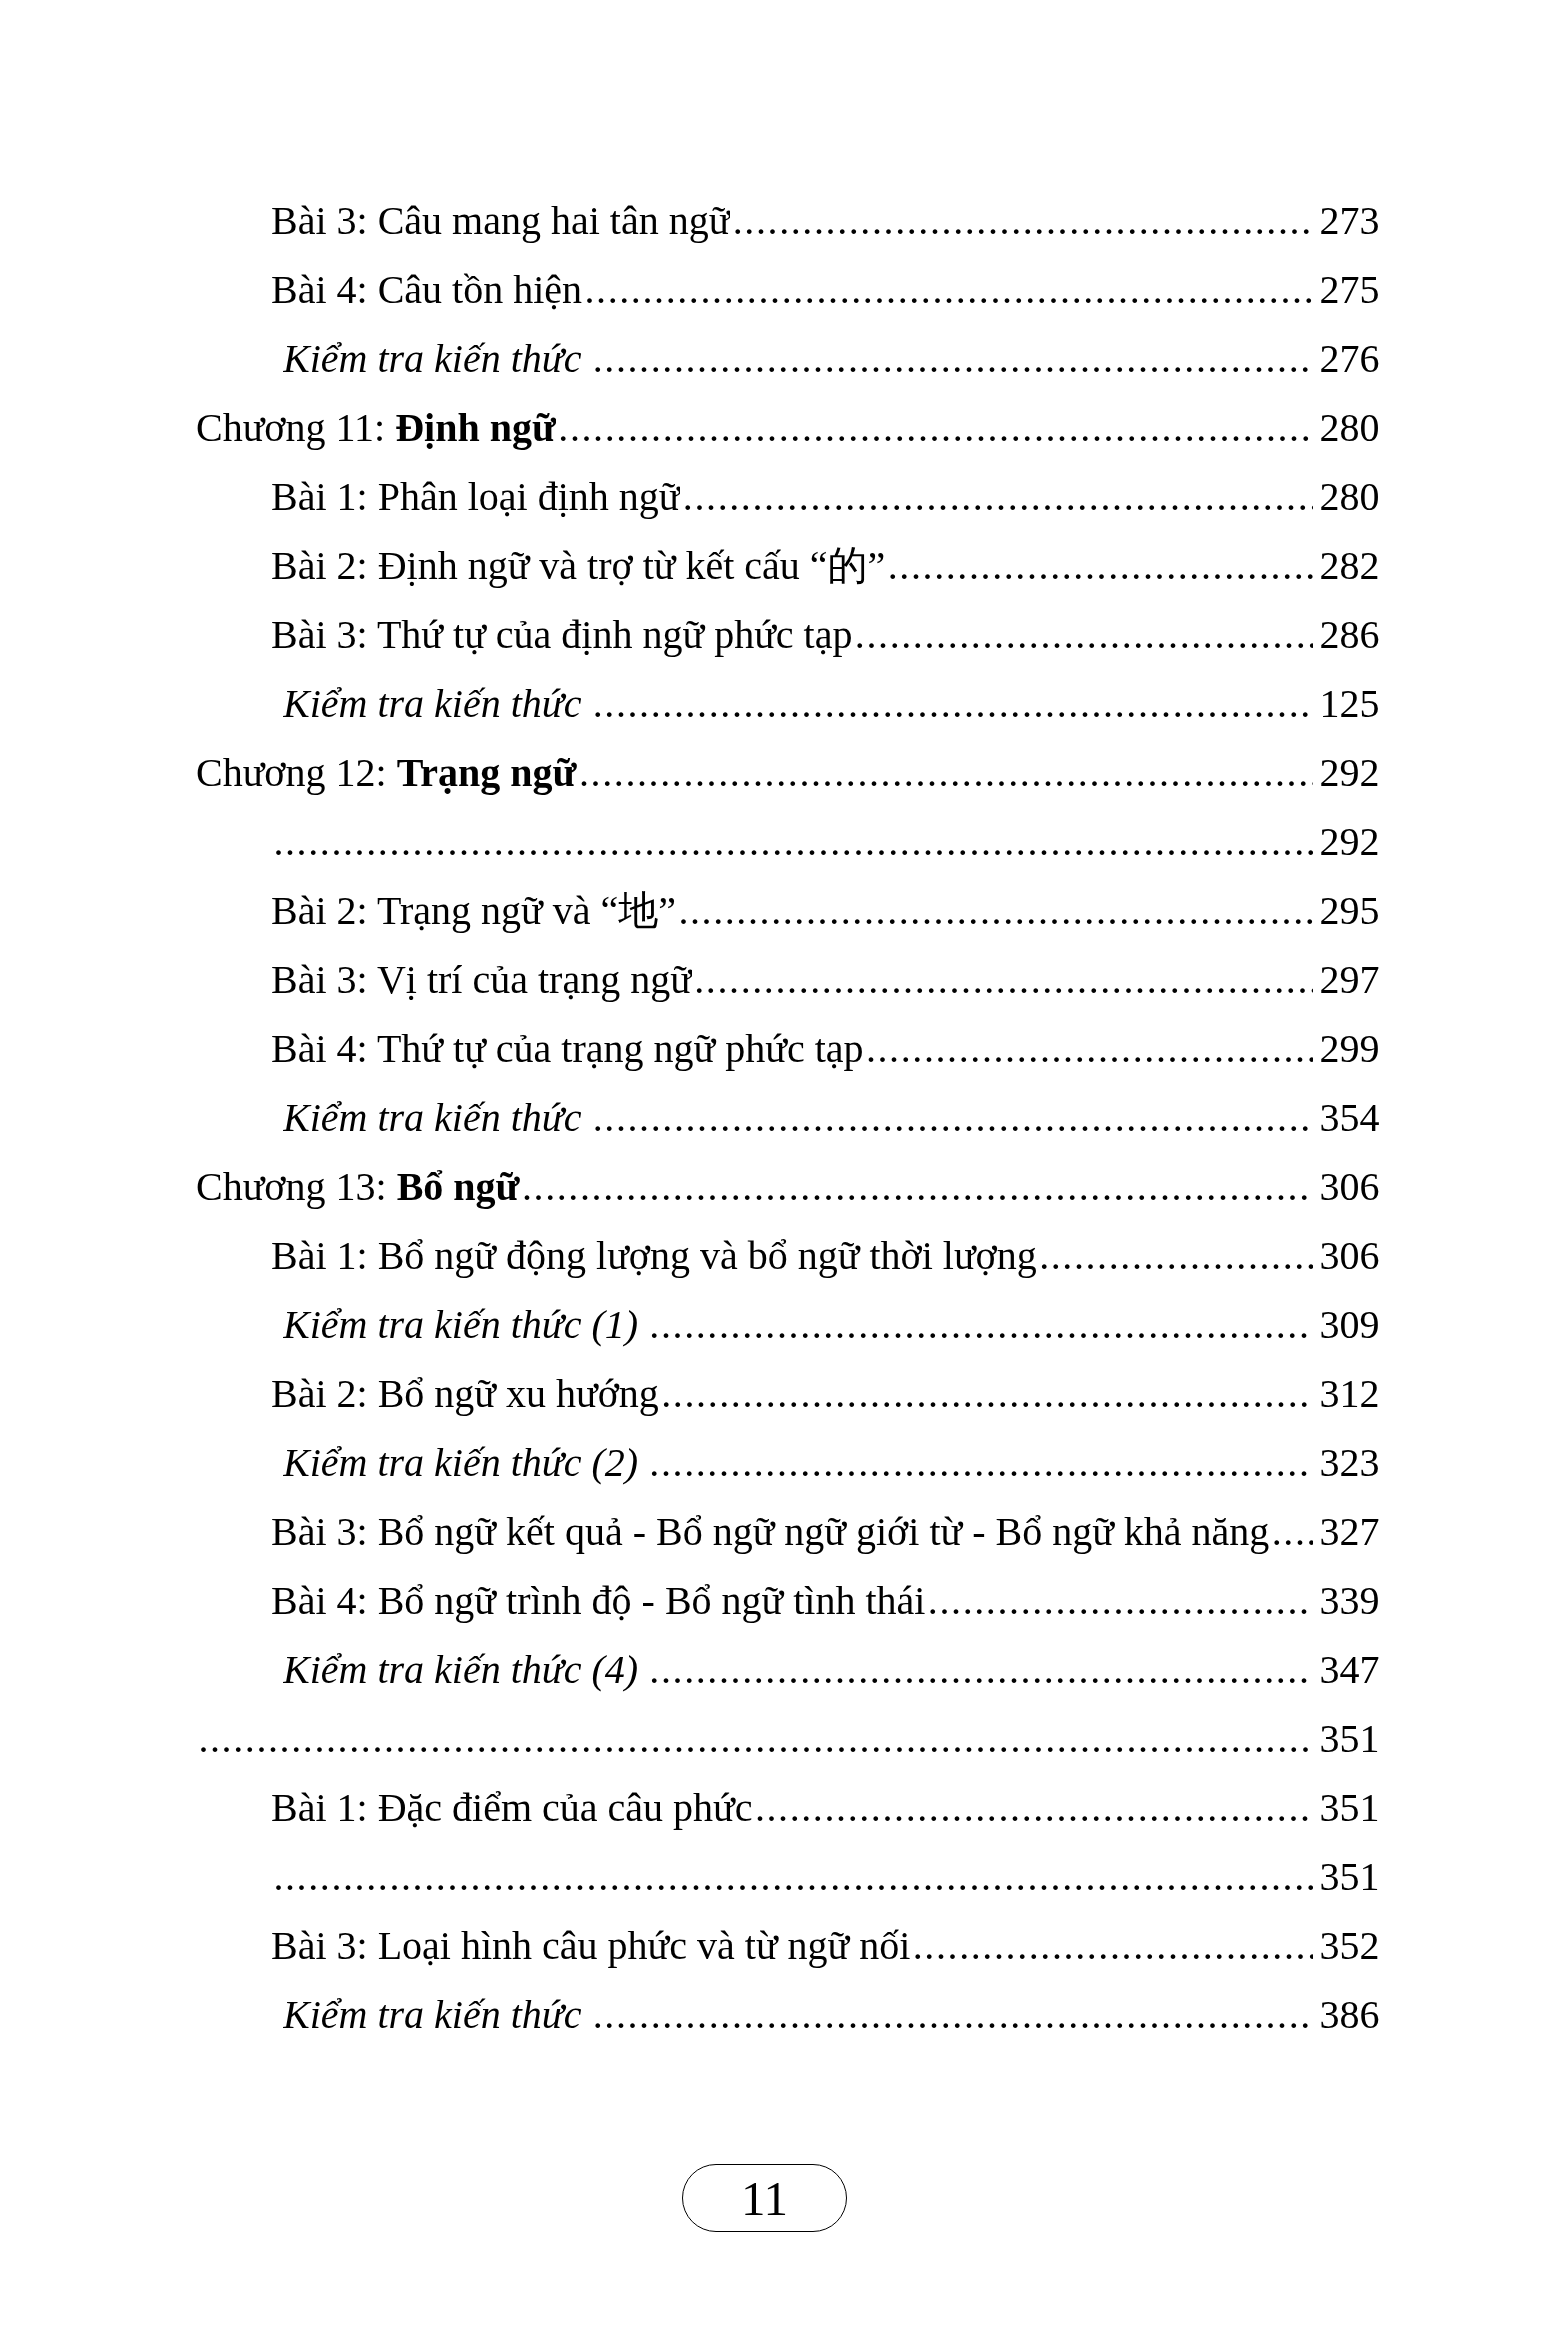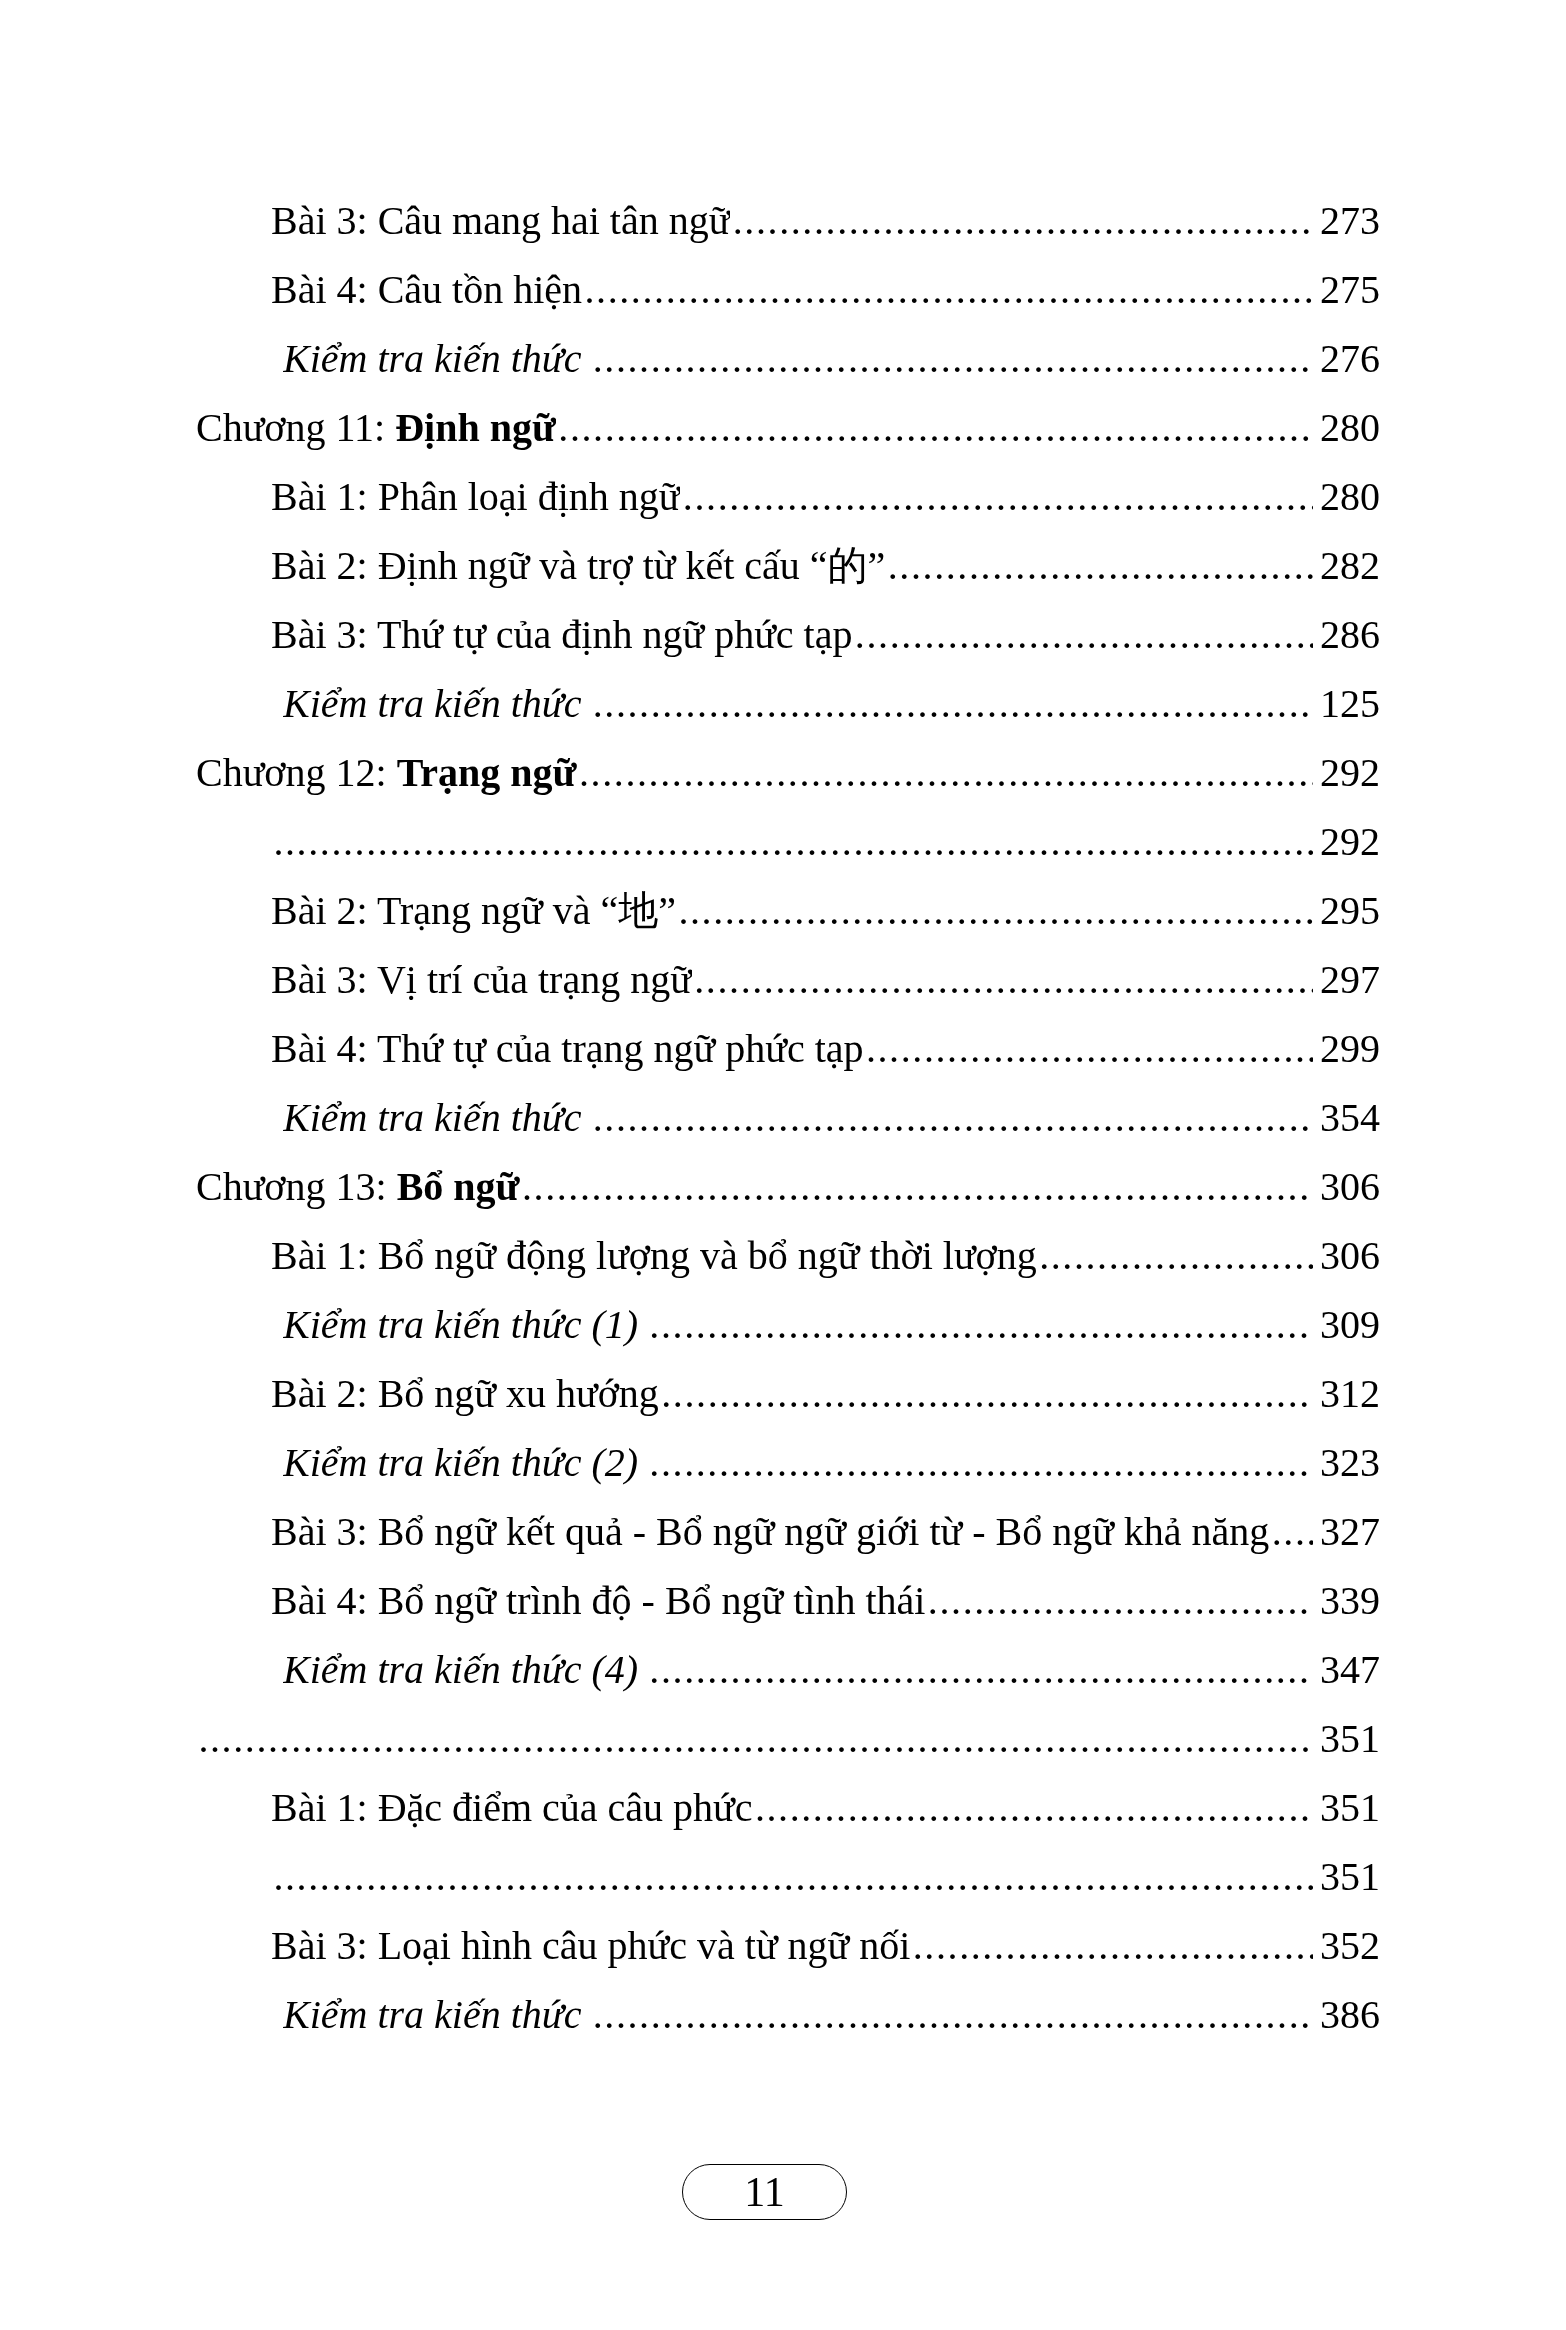--- a/index.html
+++ b/index.html
@@ -38,35 +38,35 @@
     margin-left: 2.4px;
   }
   .row.review .leader { margin-left: 11.3px; }
   .leader::after {
     content: "................................................................................................................................................................";
   }
   .pnum {
     flex: 0 0 auto;
     width: 61px;
     margin-left: 6px;
-    text-align: right;
+    text-align: center;
   }
   .pill {
     position: absolute;
     left: 682px;
     top: 2164px;
     width: 165px;
-    height: 56px;
+    height: 68px;
     border: 1.6px solid #000000;
     border-radius: 36px;
     box-sizing: border-box;
     display: flex;
     align-items: center;
     justify-content: center;
-    font-size: 42px;
+    font-size: 49px;
   }
 </style>
 </head>
 <body>
 
 <div class="page">
   <div class="toc" id="toc-list">
       <div class="row lesson">
     <span class="label"><span class="prefix">Bài 3: Câu mang hai tân ngữ</span></span>
     <span class="leader"></span>

